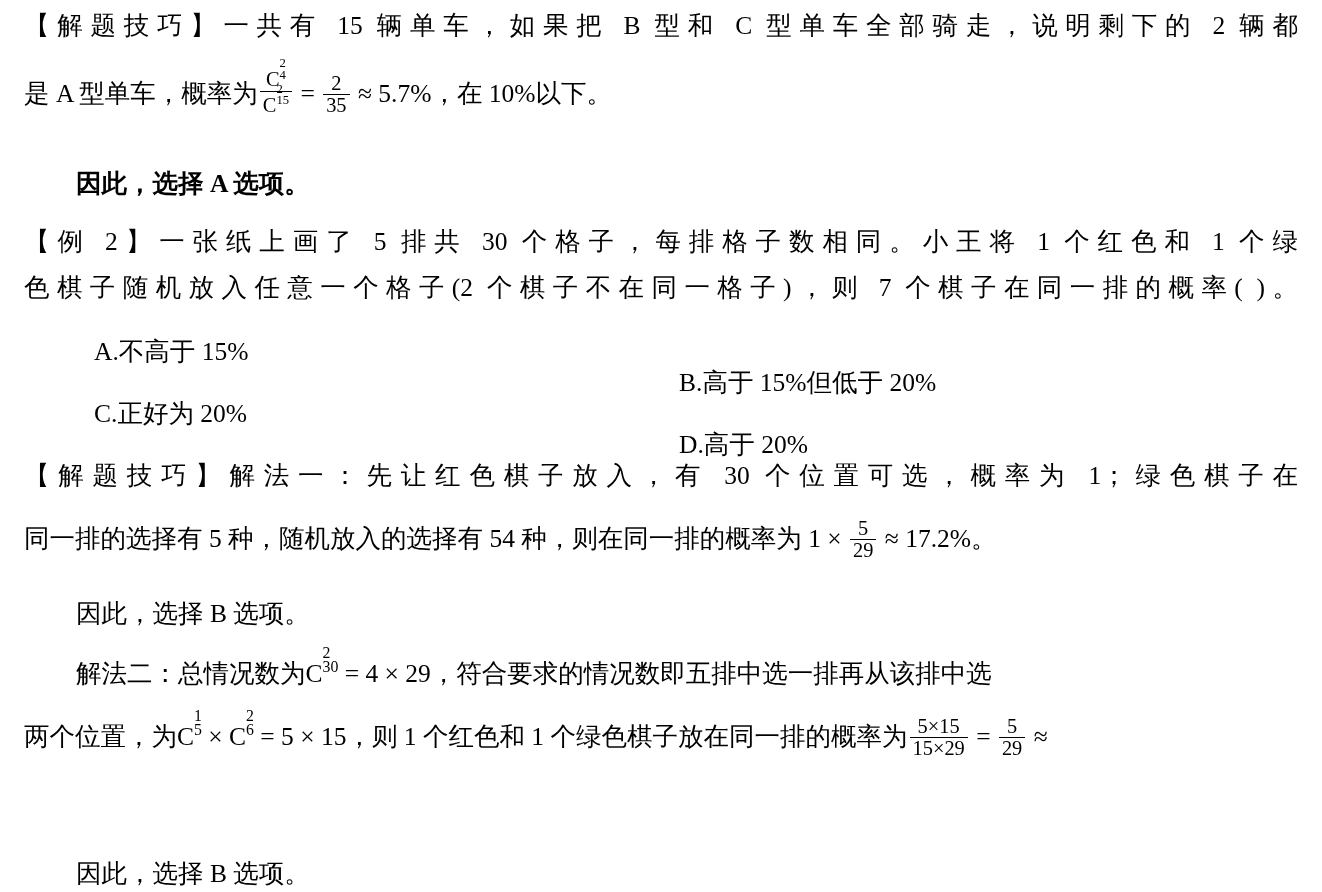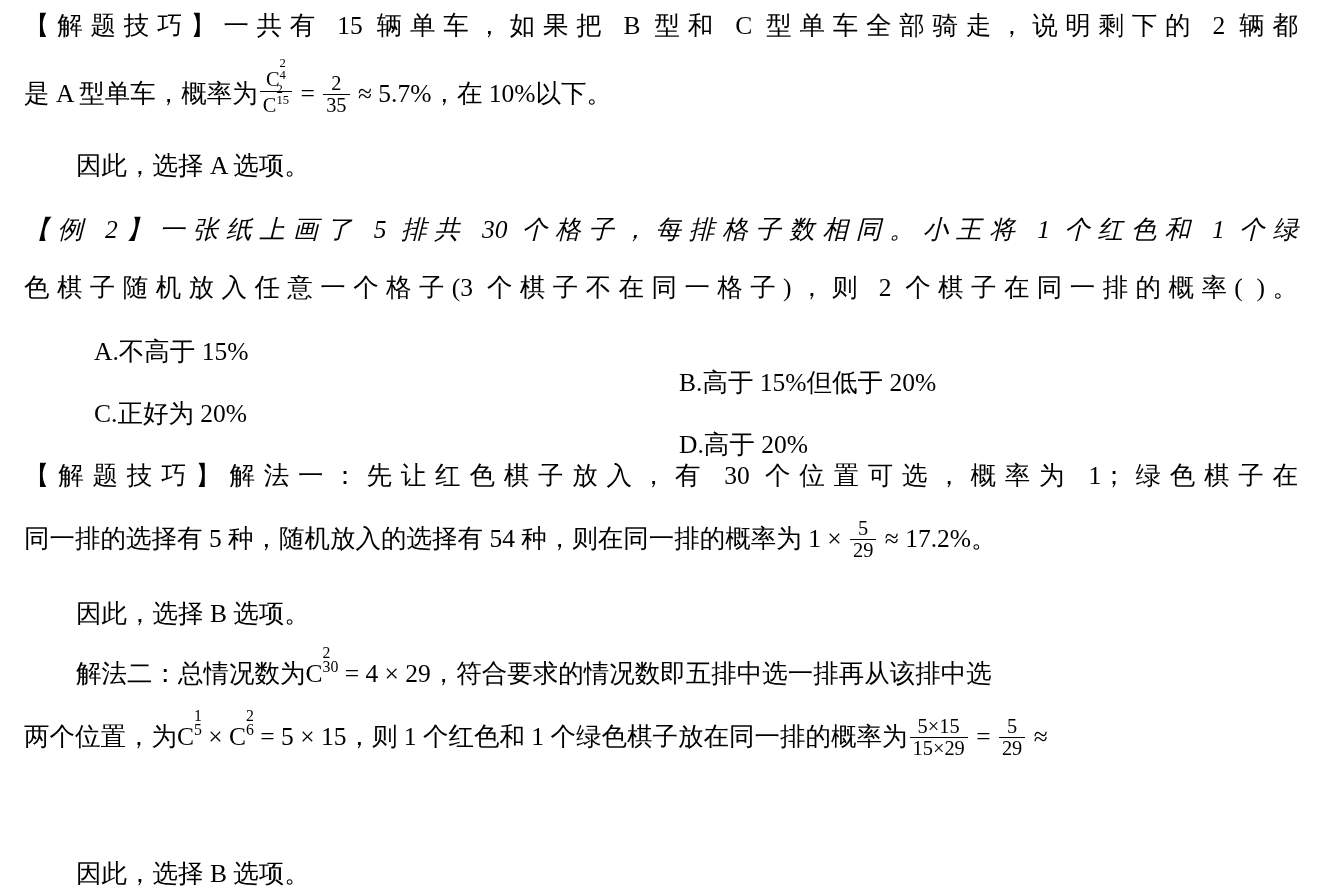--- a/index.html
+++ b/index.html
@@ -102,30 +102,30 @@
 <div class="page">
 
   <div class="line" style="top: 8px;">
     <span class="just">【解题技巧】一共有 15 辆单车，如果把 B 型和 C 型单车全部骑走，说明剩下的 2 辆都</span>
   </div>
 
   <div class="line" style="top: 66px;">
     <span>是 A 型单车，概率为</span><span class="frac"><span class="num"><span class="comb"><span class="base">C</span><span class="subsup"><span class="sup">2</span><span class="sub">4</span></span></span></span><span class="den"><span class="comb"><span class="base">C</span><span class="subsup"><span class="sup">2</span><span class="sub">15</span></span></span></span></span> <span>=</span> <span class="frac"><span class="num">2</span><span class="den">35</span></span> <span>≈ 5.7%，在 10%以下。</span>
   </div>
 
-  <div class="line" style="top: 148px;">
+  <div class="line" style="top: 166px; font-weight: bold;">
     <span class="ind"></span><span>因此，选择 A 选项。</span>
   </div>
 
-  <div class="line" style="top: 212px; font-style: italic;">
+  <div class="line" style="top: 224px;">
     <span class="just">【例 2】一张纸上画了 5 排共 30 个格子，每排格子数相同。小王将 1 个红色和 1 个绿</span>
   </div>
 
   <div class="line" style="top: 270px;">
-    <span class="just">色棋子随机放入任意一个格子(3 个棋子不在同一格子)，则 2 个棋子在同一排的概率(      )。</span>
+    <span class="just">色棋子随机放入任意一个格子(2 个棋子不在同一格子)，则 7 个棋子在同一排的概率(      )。</span>
   </div>
 
   <div class="opt-row" style="top: 334px;">
     <span class="opt-a">A.不高于 15%</span>
     <span class="opt-b">B.高于 15%但低于 20%</span>
   </div>
 
   <div class="opt-row" style="top: 396px;">
     <span class="opt-a">C.正好为 20%</span>
     <span class="opt-b">D.高于 20%</span>

